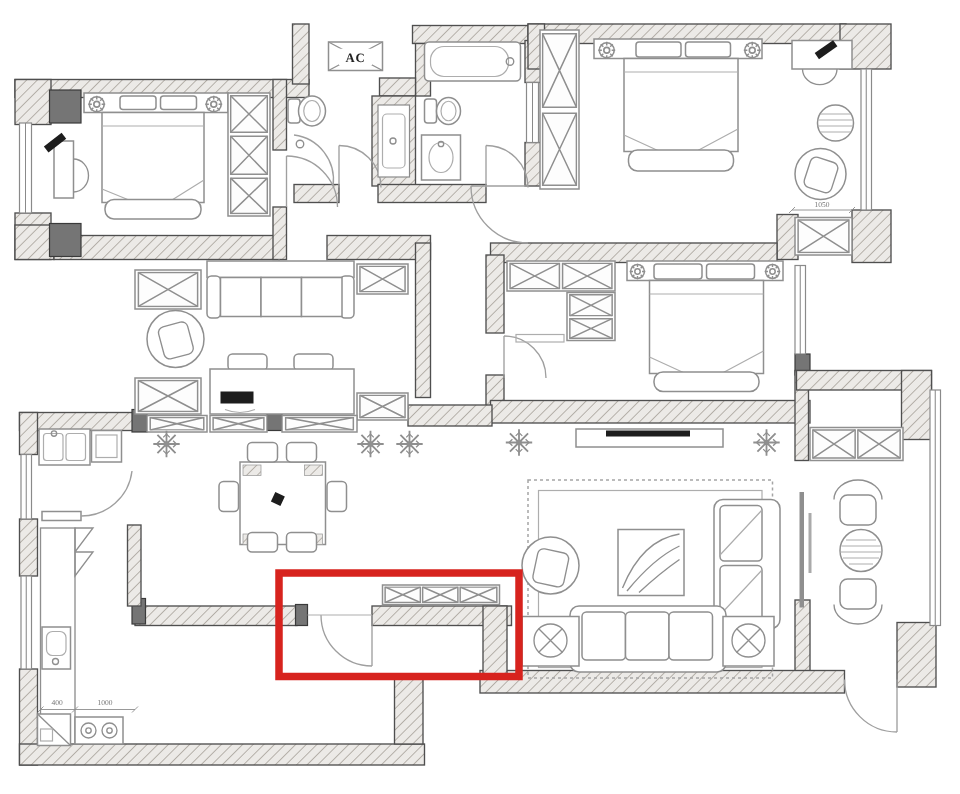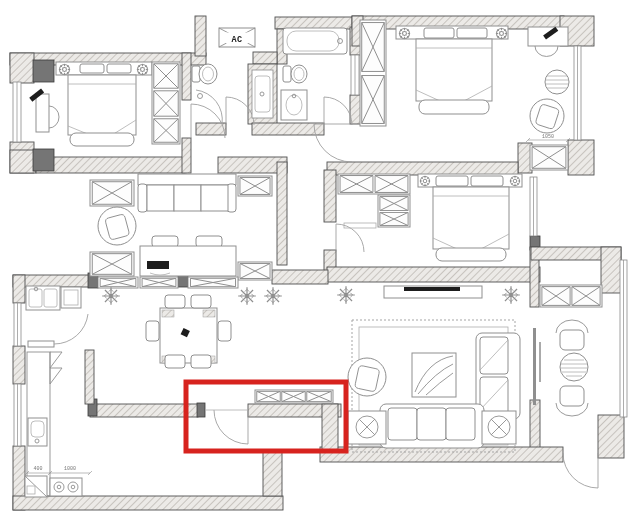--- a/index.html
+++ b/index.html
@@ -1,17 +1,17 @@
 <!DOCTYPE html>
 <html><head>
 <meta charset="utf-8">
 <style>
   html,body{margin:0;padding:0;background:#fff;}
   .stage{position:relative;width:640px;height:529px;background:#fff;overflow:hidden;
-         font-family:Liberation Mono, monospace;}
+         font-family:Liberation Serif, serif;}
   svg{display:block}
   .wall{fill:url(#hatchP);stroke:#4f4f4f;stroke-width:.9}
   .col{fill:#757575;stroke:#3a3a3a;stroke-width:.8}
   .win{fill:#fff;stroke:#8a8a8a;stroke-width:.8}
   .wline{stroke:#8a8a8a;stroke-width:.7}
   .furn{fill:#fff;stroke:#8f8f8f;stroke-width:1}
   .furn2{fill:none;stroke:#8f8f8f;stroke-width:.9}
   .lite{fill:none;stroke:#adadad;stroke-width:.8}
   .door{fill:none;stroke:#9f9f9f;stroke-width:.9}
   .dark{fill:#1d1d1d;stroke:none}

